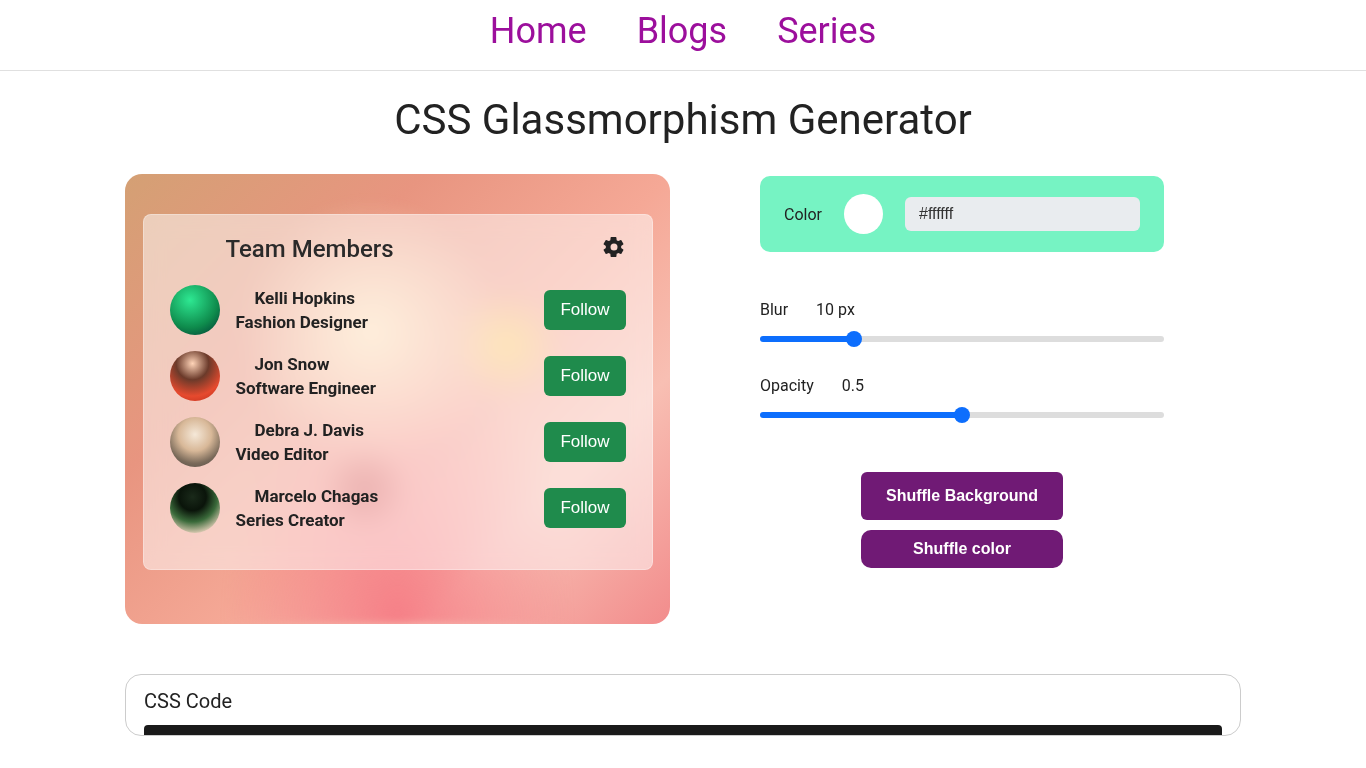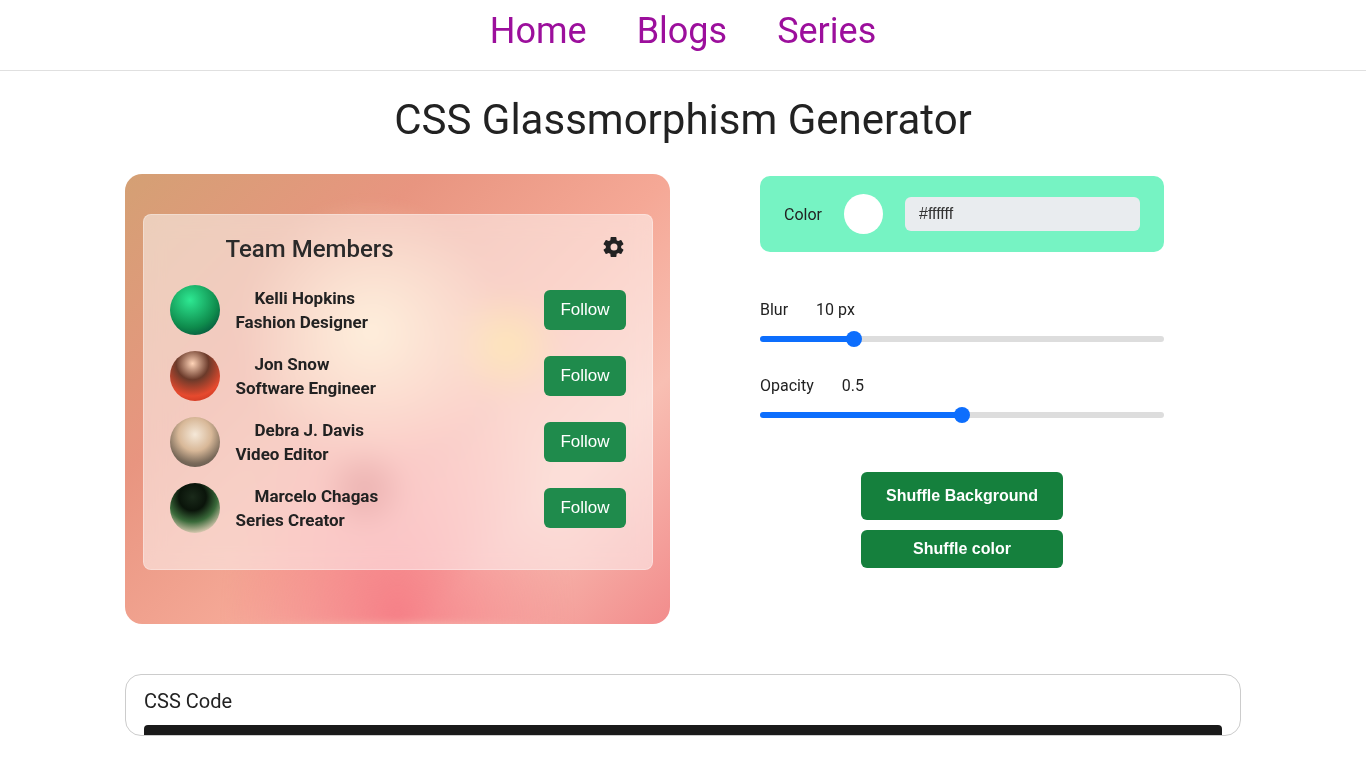--- a/index.html
+++ b/index.html
@@ -230,37 +230,38 @@
 
     .shuffle-buttons {
       display: flex;
       flex-direction: column;
       align-items: center;
       gap: 10px;
       margin-top: 50px;
     }
 
     .shuffle-btn {
-      background: #15803d;
+      background: #701a75;
       color: #fff;
       border: none;
       border-radius: 6px;
       font-size: 16px;
       font-weight: 700;
       cursor: pointer;
       width: 202px;
     }
 
     .shuffle-btn.bg {
       padding: 12px 24px;
       line-height: 1.5;
     }
 
     .shuffle-btn.color {
       padding: 10px 40px;
+      border-radius: 10px;
     }
 
     
     .code-section {
       margin: 50px 125px 0;
       border: 1px solid #ccc;
       border-radius: 16px;
       padding: 14px 18px 0;
     }
 

